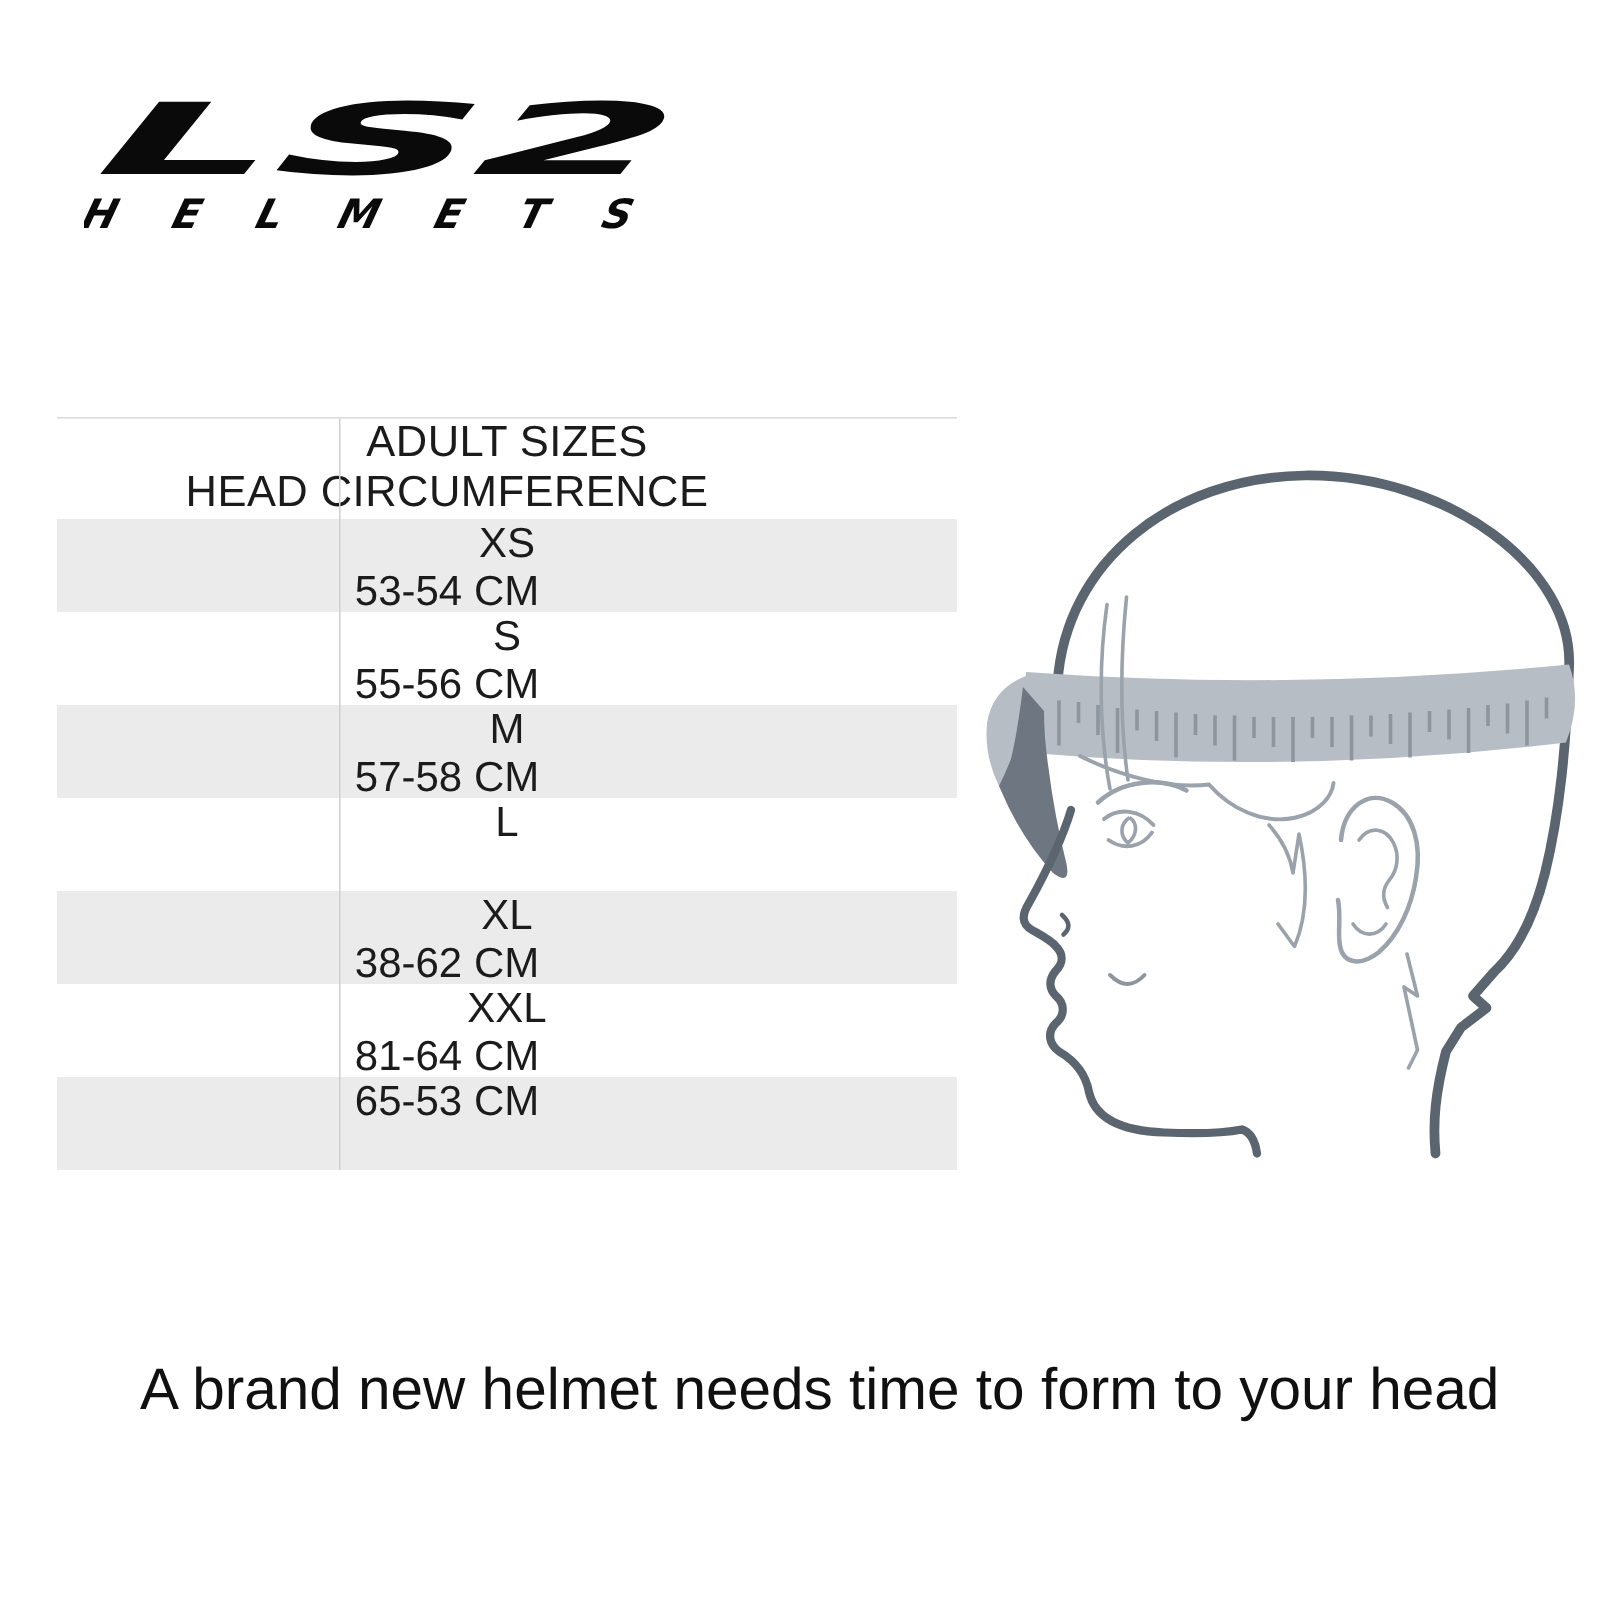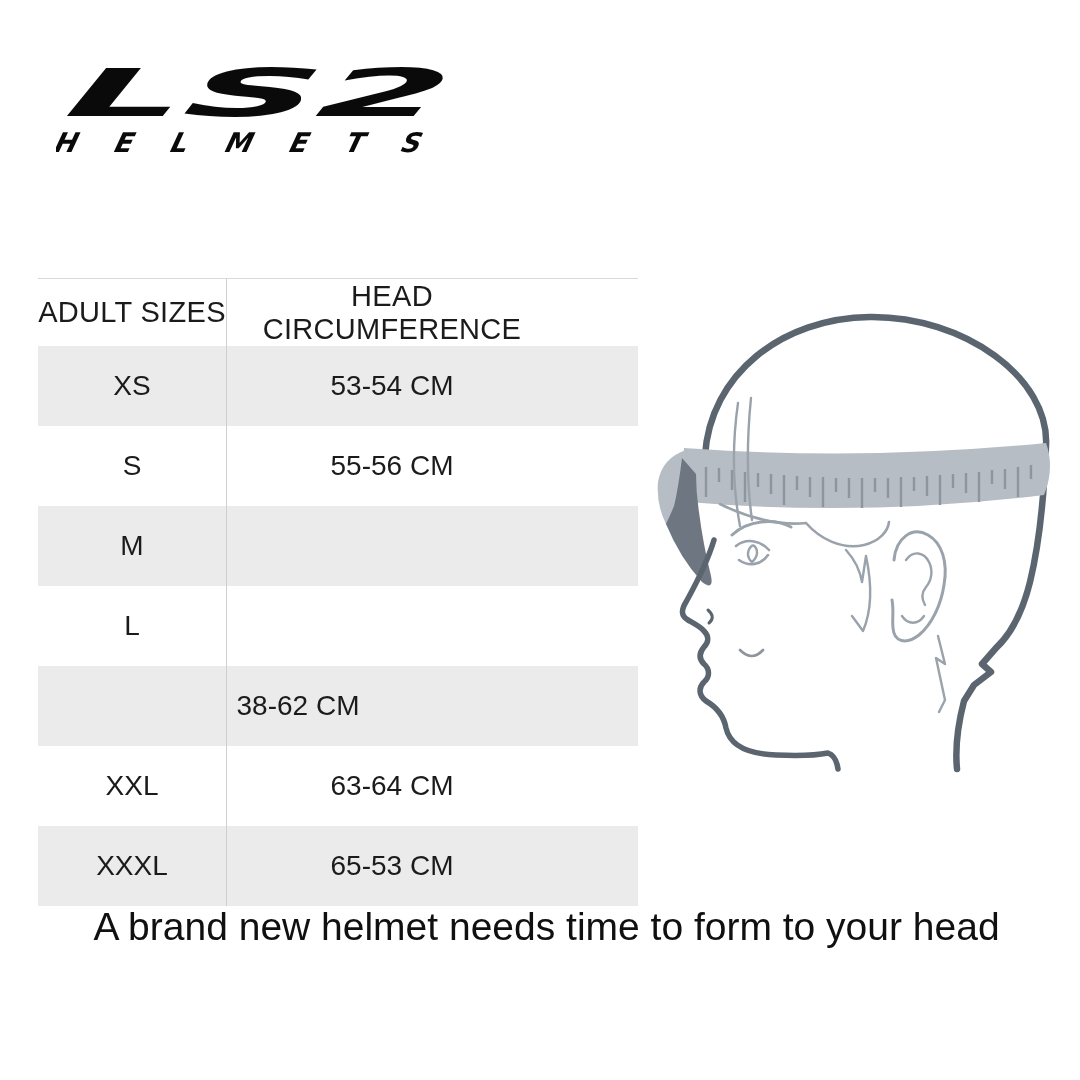--- a/index.html
+++ b/index.html
@@ -13,26 +13,26 @@
   .logo svg{width:100%;height:100%;display:block;}
   .logo-main{font-family:"DejaVu Sans",sans-serif;font-style:italic;font-weight:900;font-size:66px;fill:#0a0a0a;}
   .logo-sub{font-family:"DejaVu Sans",sans-serif;font-style:italic;font-weight:700;font-size:27px;fill:#0a0a0a;}
 
   
   .tbl{
     position:absolute;left:38px;top:278px;width:600px;
     border-top:1px solid #d9d9d9;
   }
   .tbl .divider{position:absolute;left:188px;top:0;bottom:0;width:1px;background:#cfcfcf;}
-  .trow{display:flex;align-items:center;height:80px;}
+  .trow{display:flex;align-items:center;height:62px;}
   .trow.head{height:67px;font-size:29px;letter-spacing:.3px;}
   .trow .c1{width:188px;text-align:center;}
   .trow .c2{flex:1;text-align:center;padding-right:80px;}
   .rows .trow:nth-child(odd){background:#ebebeb;}
-  .trow{font-size:28px;color:#1b1b1b;}
+  .trow{font-size:28px;color:#1b1b1b;flex-direction:column;}
 
   
   .head-illustration{position:absolute;left:648px;top:298px;width:434px;height:476px;}
   .head-illustration svg{width:100%;height:100%;display:block;}
 
   
   .footer{
     position:absolute;left:0;top:901px;width:1080px;text-align:center;
     font-size:39px;color:#101010;
   }
@@ -62,33 +62,34 @@
       <div class="trow">
         <div class="c1">XS</div>
         <div class="c2">53-54 CM</div>
       </div>
       <div class="trow">
         <div class="c1">S</div>
         <div class="c2">55-56 CM</div>
       </div>
       <div class="trow">
         <div class="c1">M</div>
+        <div class="c2">57-58 CM</div>
       </div>
       <div class="trow">
         <div class="c1">L</div>
       </div>
       <div class="trow">
+        <div class="c1">XL</div>
         <div class="c2">38-62 CM</div>
       </div>
       <div class="trow">
         <div class="c1">XXL</div>
-        <div class="c2">63-64 CM</div>
+        <div class="c2">81-64 CM</div>
       </div>
       <div class="trow">
-        <div class="c1">XXXL</div>
         <div class="c2">65-53 CM</div>
       </div>
     </div>
   </div>
 
   <div class="head-illustration">
     <svg viewBox="0 0 434 476" aria-hidden="true">
 
       <path d="M57 158 C62 76 134 20 222 19 C316 18 402 80 398 148
                C396 200 392 243 382 284 C374 316 362 337 348 350

